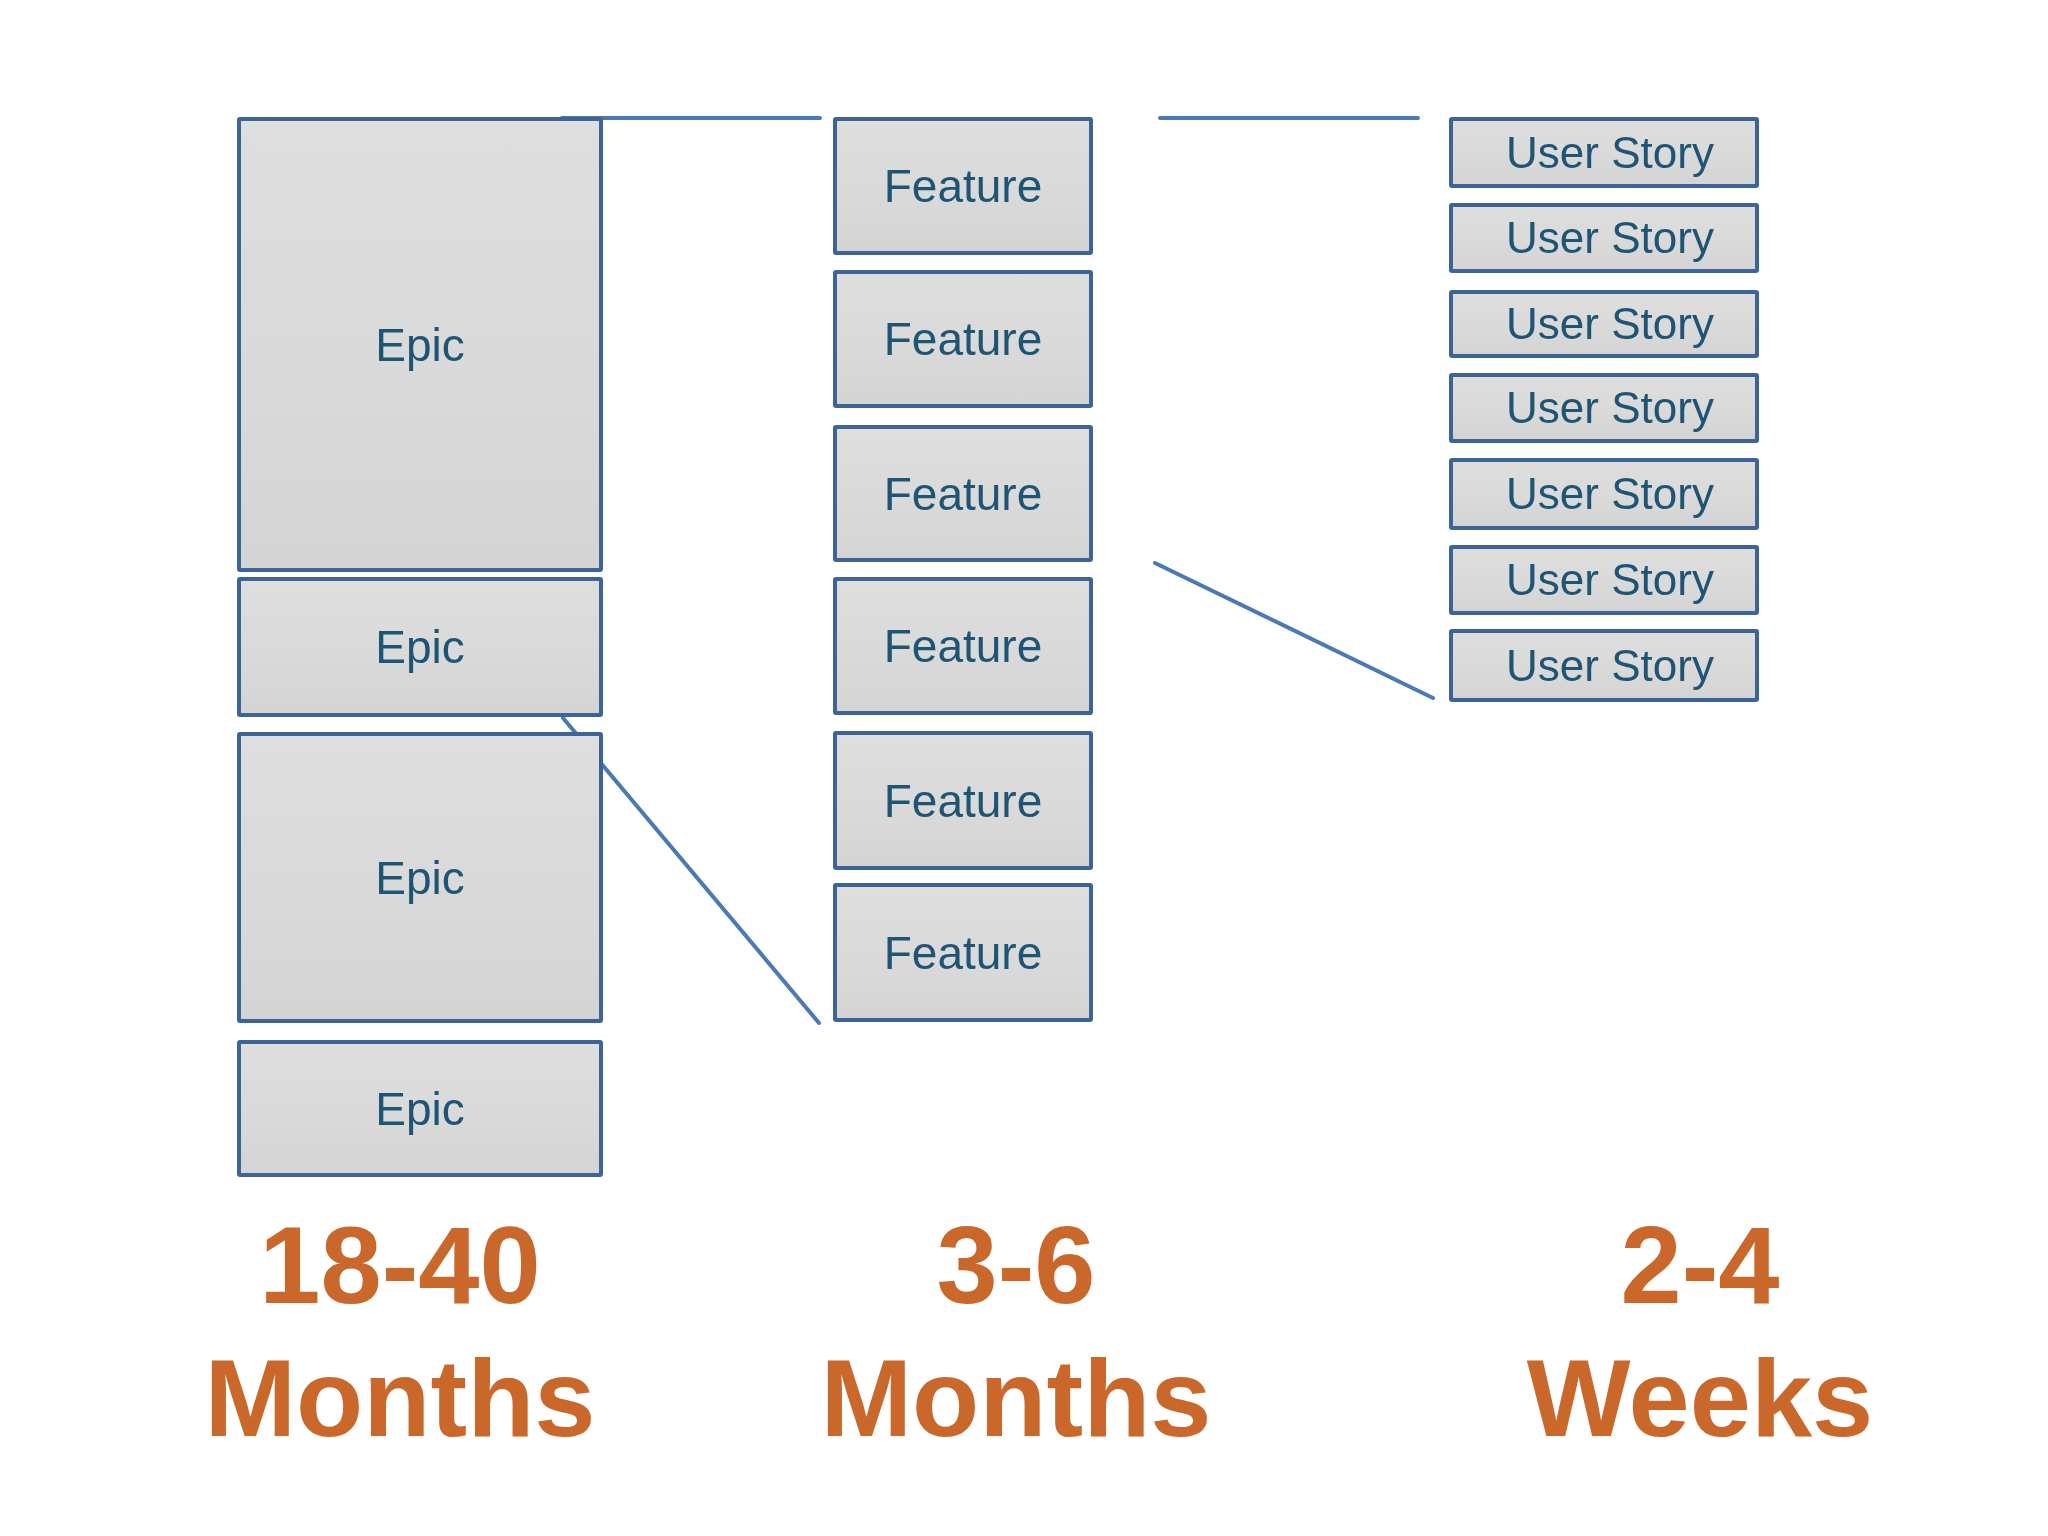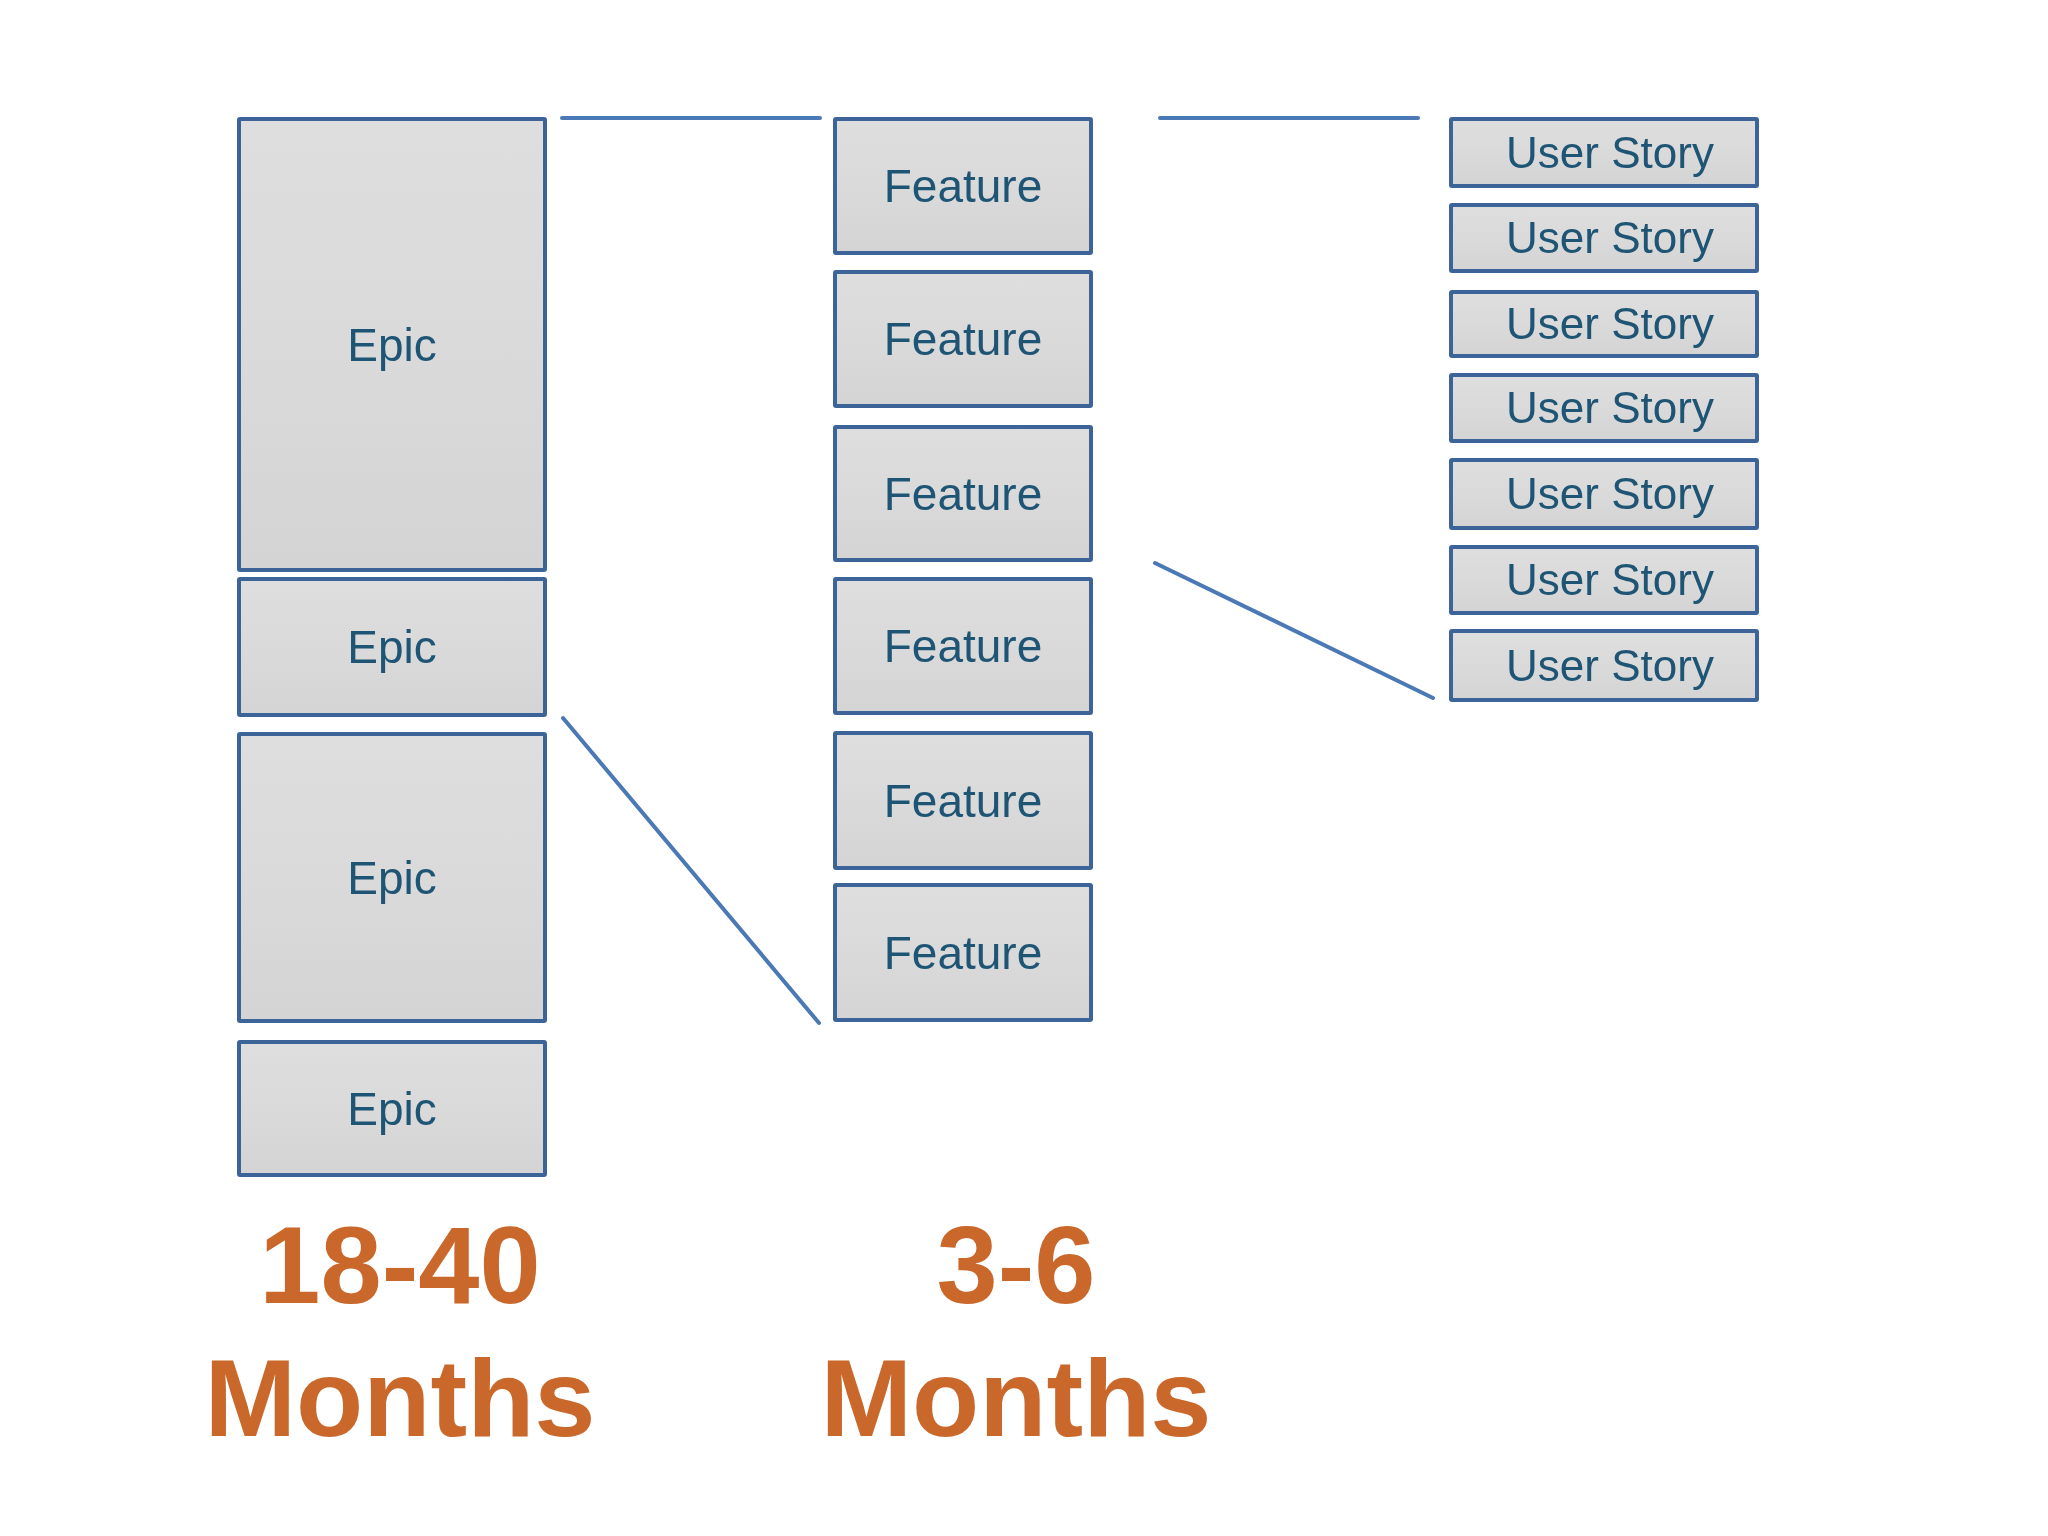--- a/index.html
+++ b/index.html
@@ -31,21 +31,21 @@
     position: absolute;
     box-sizing: border-box;
     border: 4px solid var(--box-border, #3d6499);
     border-radius: 3px;
     background: linear-gradient(180deg, #dedede 0%, var(--box-fill, #d9d9da) 60%, #d4d4d5 100%);
     display: flex;
     align-items: center;
     justify-content: center;
     color: var(--box-text, #1e5474);
   }
-  .box.epic, .box.feature { left: 237px; width: 310px; font-size: 46px; }
+  .box.epic, .box.feature { left: 237px; width: 366px; font-size: 46px; }
   .box.feature { left: 833px; width: 260px; }
   .box.story { left: 1449px; width: 310px; font-size: 44px; padding-left: 12px; }
   .box span { white-space: nowrap; }
   .duration {
     position: absolute;
     width: 600px;
     top: 1198px;
     text-align: center;
     color: var(--label-text, #c9682a);
     font-size: 110px;
@@ -123,14 +123,18 @@
   </div>
 
   <div class="duration duration-epics">
     <div>18-40</div>
     <div>Months</div>
   </div>
   <div class="duration duration-features">
     <div>3-6</div>
     <div>Months</div>
   </div>
+  <div class="duration duration-stories">
+    <div>2-4</div>
+    <div>Weeks</div>
+  </div>
 
 </div>
 
 </body></html>

